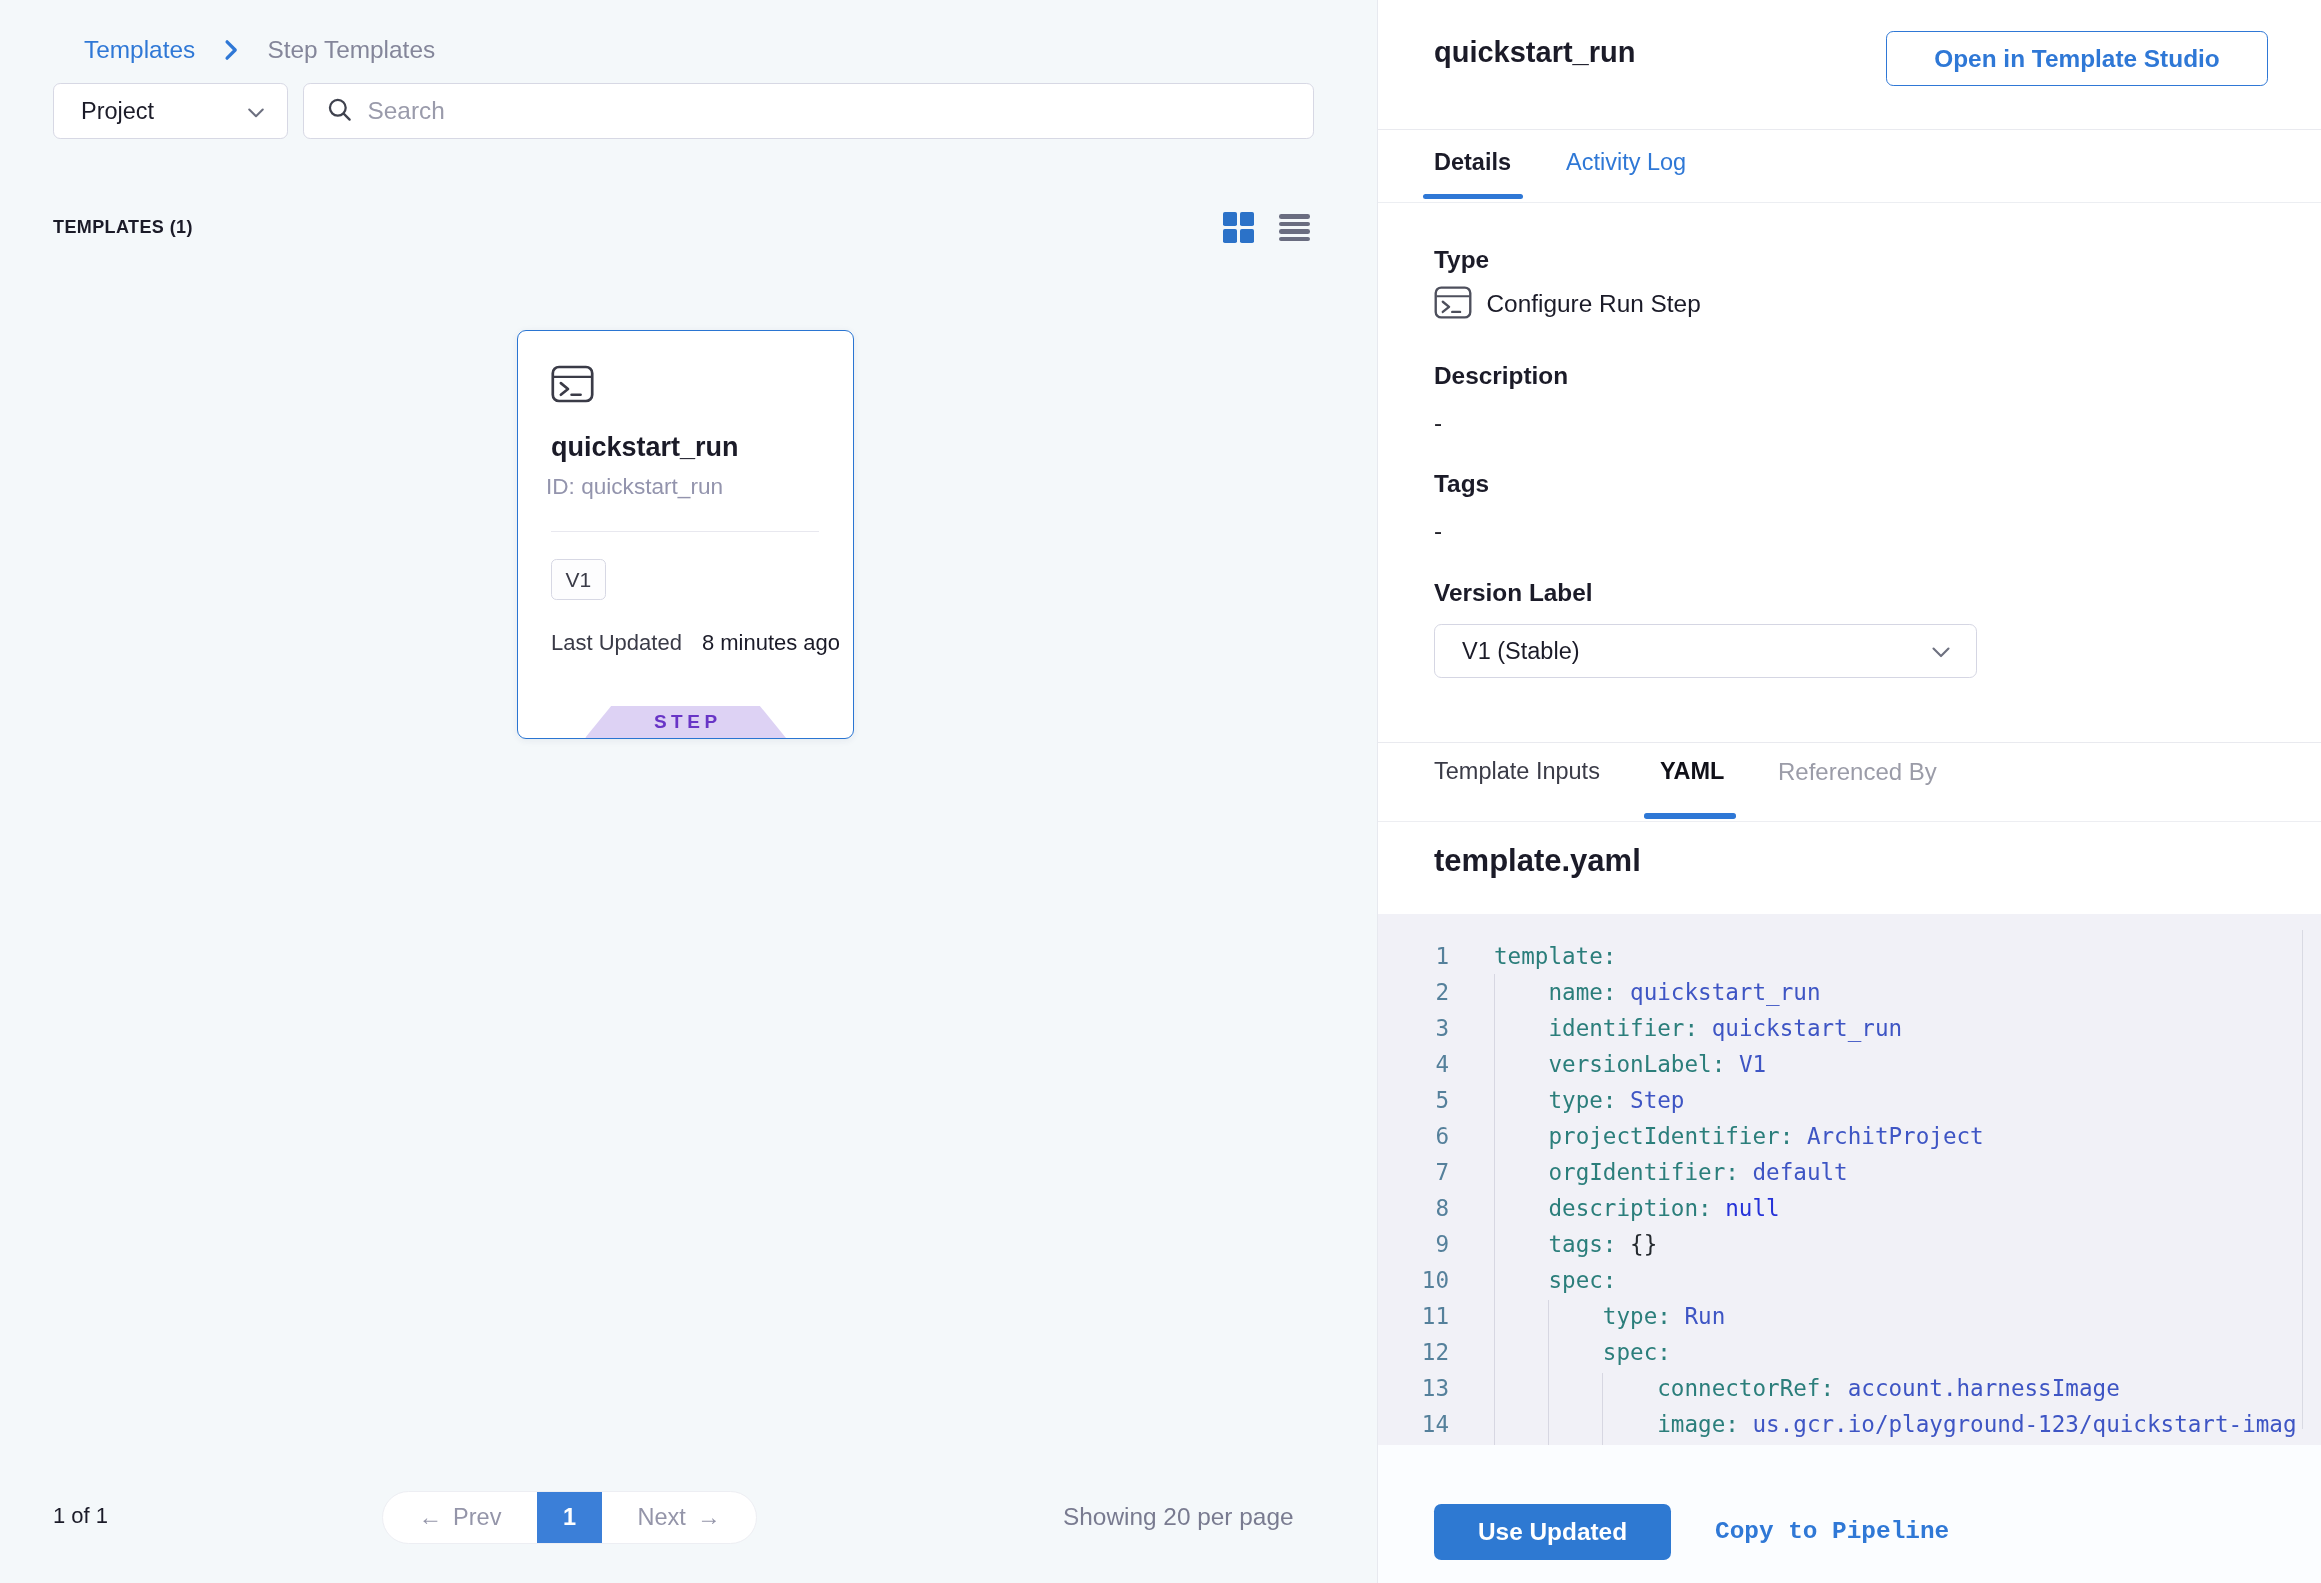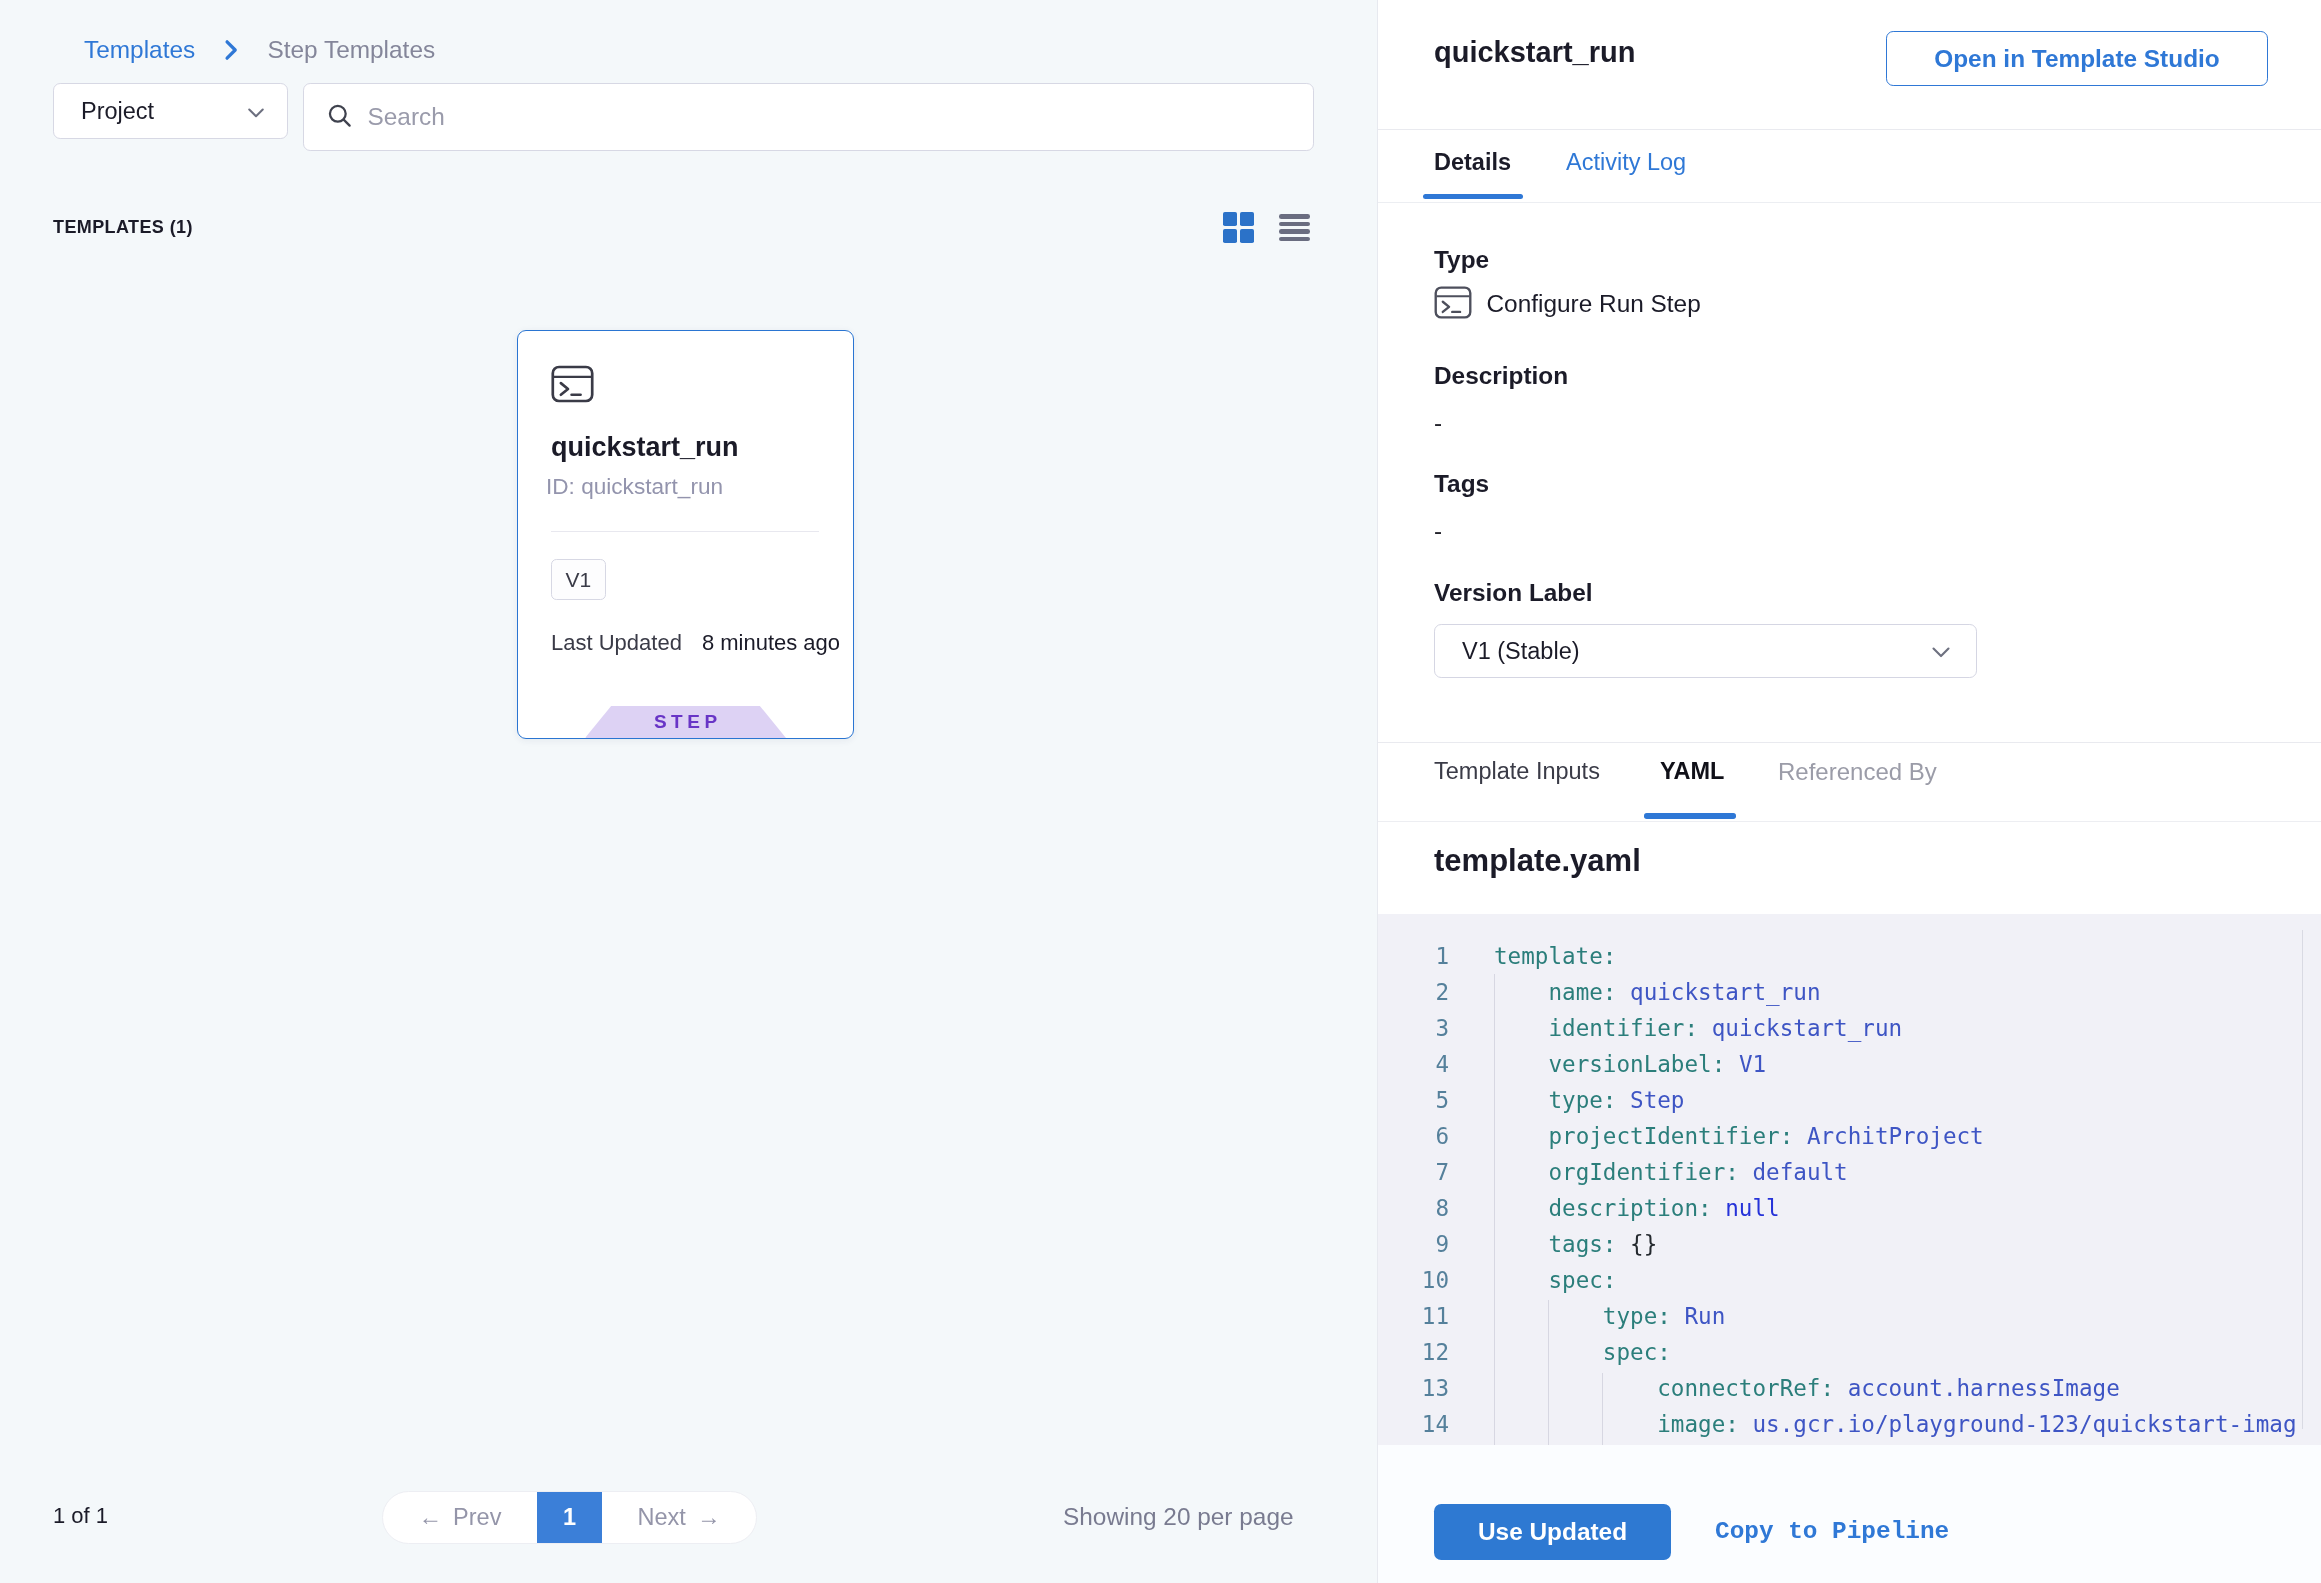--- a/index.html
+++ b/index.html
@@ -9,21 +9,21 @@
   
   .left-panel{position:absolute;left:0;top:0;width:1377px;height:1583px;background:#f4f8fa;}
   .breadcrumb{position:absolute;left:53px;top:36px;display:flex;align-items:center;gap:28px;font-size:24.4px;margin-left:31px;}
   .crumb-link{color:#2f78d6;cursor:pointer;}
   .crumb-sep{display:flex;align-items:center;}
   .crumb-current{color:#84869a;}
 
   .select-box{position:absolute;left:53px;top:83px;width:235px;height:56px;background:#fff;
     border:0.9px solid #d7d8e4;border-radius:7.2px;display:flex;align-items:center;
     justify-content:space-between;padding:0 22px 0 27px;box-sizing:border-box;font-size:23.5px;cursor:pointer;}
-  .search-box{position:absolute;left:303px;top:83px;width:1011px;height:68px;background:#fff;
+  .search-box{position:absolute;left:303px;top:83px;width:1011px;height:56px;background:#fff;
     border:0.9px solid #d7d8e4;border-radius:7.2px;display:flex;align-items:center;
     padding:0 22px;box-sizing:border-box;gap:14.5px;}
   .search-placeholder{color:#9a9bab;font-size:24.4px;}
 
   .templates-header{position:absolute;left:53px;top:217px;font-size:18px;font-weight:bold;
     letter-spacing:0.4px;color:#1b1b28;}
   .grid-toggle{position:absolute;left:1223px;top:212px;width:31px;height:31px;display:grid;
     grid-template-columns:13.6px 13.6px;grid-template-rows:13.6px 13.6px;gap:3.6px;cursor:pointer;}
   .grid-toggle div{background:#2b72c8;border-radius:1.8px;}
   .list-toggle{position:absolute;left:1279px;top:214px;width:31px;height:27px;display:flex;

